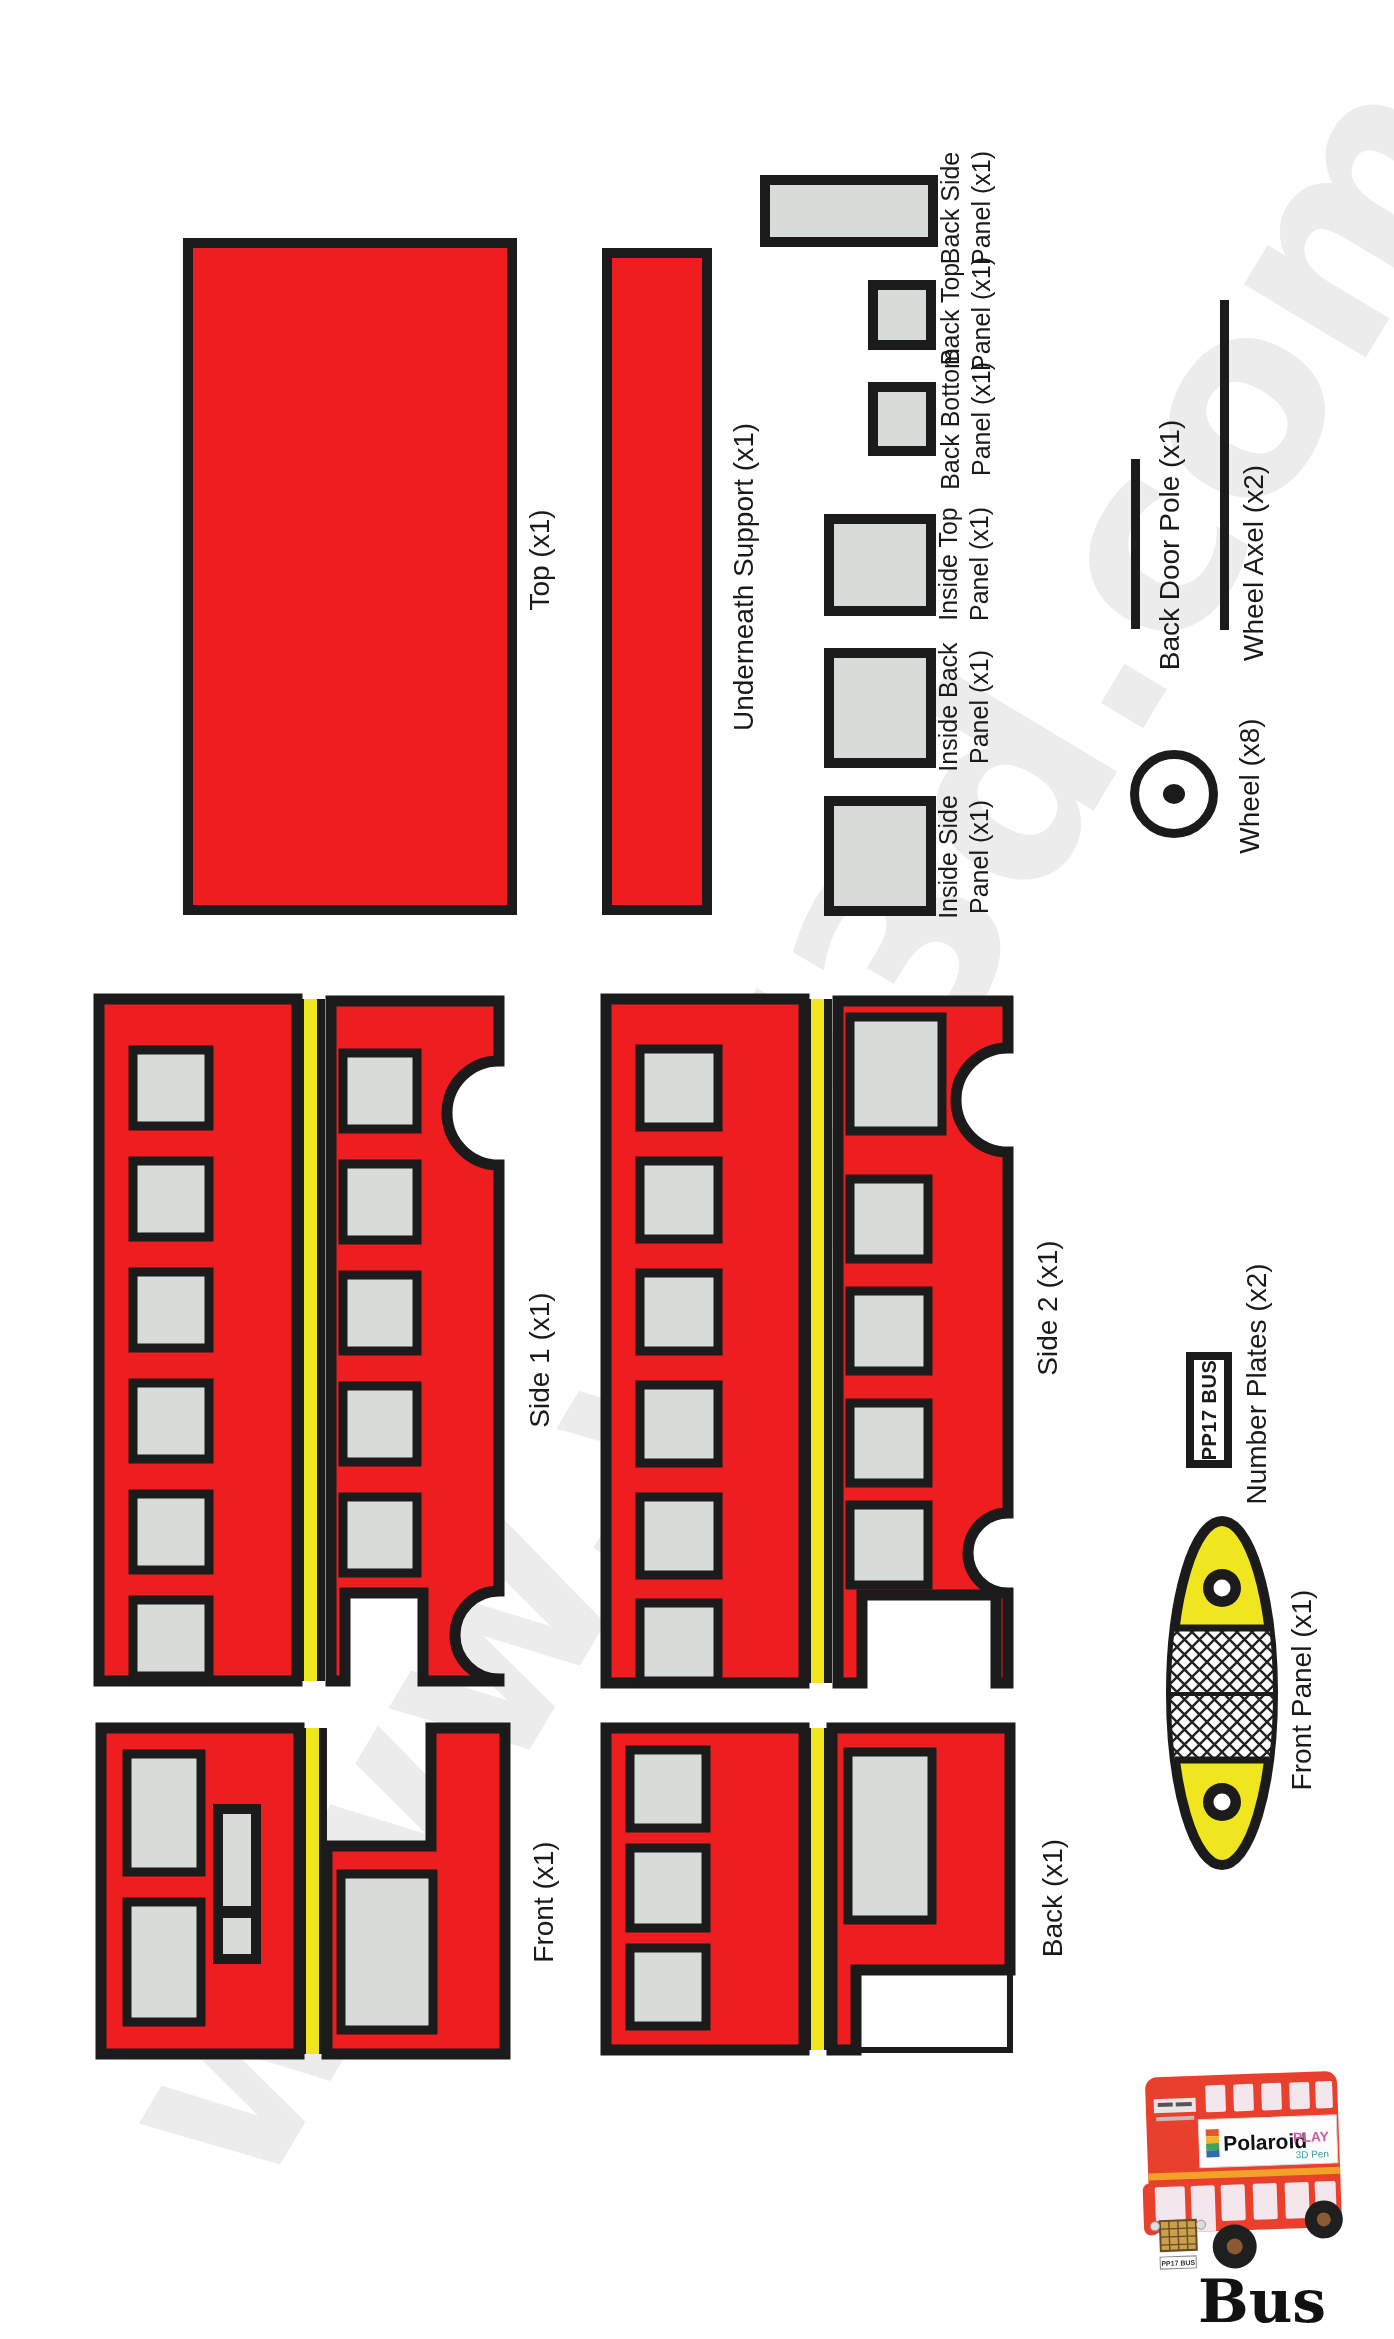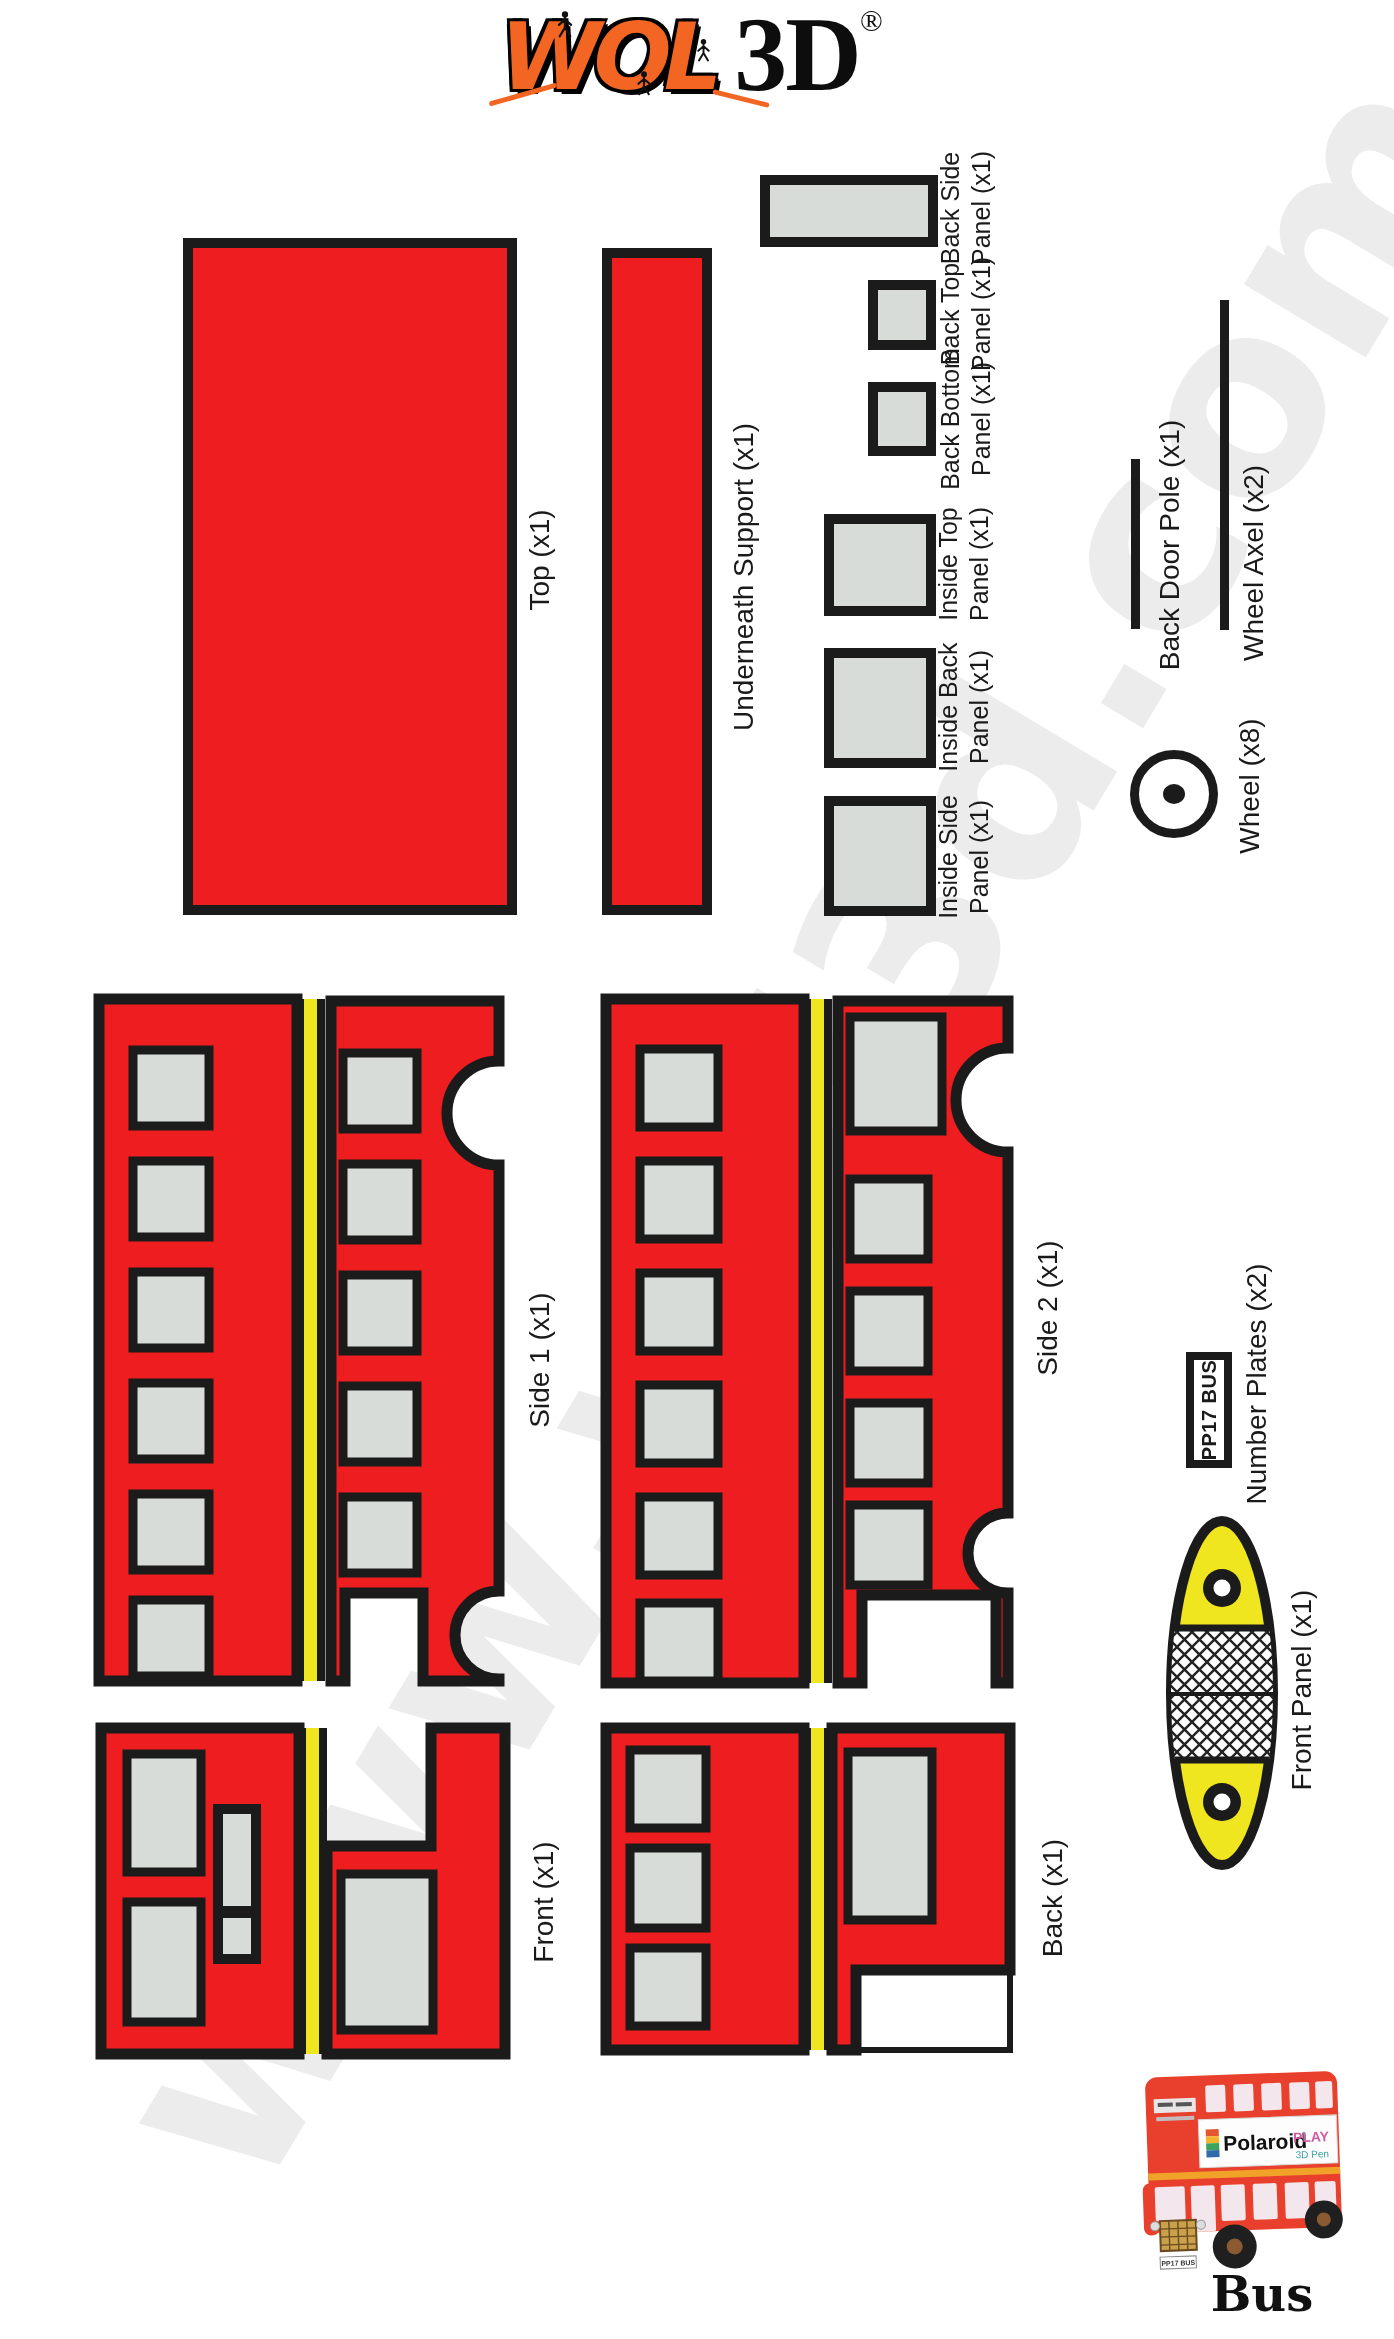--- a/index.html
+++ b/index.html
@@ -30,48 +30,29 @@
     background:#1b1b1b;border-radius:50%;}
   .plate{position:absolute;background:#fff;border:8px solid #1b1b1b;box-sizing:border-box;z-index:2;}
   
   .vlabel{position:absolute;transform:translate(-50%,-50%) rotate(-90deg);white-space:nowrap;
     font-size:28px;color:#1a1a1a;z-index:3;}
   .vlabel2{position:absolute;transform:translate(-50%,-50%) rotate(-90deg);text-align:center;
     font-size:25px;line-height:1.22;color:#1a1a1a;z-index:3;}
   .vlabel2 div{white-space:nowrap;}
   .plate-text{font-weight:bold;font-size:20px;letter-spacing:0.5px;}
   .caption{position:absolute;left:1197px;top:2266px;width:130px;text-align:center;
-    font-family:"DejaVu Serif",serif;font-weight:bold;font-size:48px;color:#111;z-index:2;}
+    font-family:"DejaVu Serif",serif;font-weight:bold;font-size:60px;color:#111;z-index:2;}
 </style>
 </head>
 <body>
 
 <div class="canvas">
 
   <div class="watermark">www.wol3d.com</div>
 
-  <div class="logo">
-    <span class="logo-wol">WOL</span>
-    <span class="logo-3d">3D</span>
-    <span class="logo-reg">®</span>
-    <svg class="climber" style="left:56px;top:6px;" width="18" height="28" viewBox="0 0 20 32">
-      <circle cx="10" cy="5" r="3.6" fill="#111"></circle>
-      <path d="M10 9 V20 M10 11 L3 17 M10 11 L17 17 M10 20 L4 30 M10 20 L16 30" stroke="#111" stroke-width="2.6" stroke-linecap="round" fill="none"></path>
-    </svg>
-    <svg class="climber" style="left:136px;top:66px;" width="16" height="26" viewBox="0 0 20 32">
-      <circle cx="10" cy="5" r="3.6" fill="#111"></circle>
-      <path d="M10 9 V20 M10 11 L3 17 M10 11 L17 17 M10 20 L4 30 M10 20 L16 30" stroke="#111" stroke-width="2.6" stroke-linecap="round" fill="none"></path>
-    </svg>
-    <svg class="climber" style="left:196px;top:34px;" width="15" height="24" viewBox="0 0 20 32">
-      <circle cx="10" cy="5" r="3.6" fill="#111"></circle>
-      <path d="M10 9 V20 M10 11 L3 17 M10 11 L17 17 M10 20 L4 30 M10 20 L16 30" stroke="#111" stroke-width="2.6" stroke-linecap="round" fill="none"></path>
-    </svg>
-    <div class="swoosh" style="left:-12px;top:88px;width:70px;transform:rotate(-16deg);"></div>
-    <div class="swoosh" style="left:212px;top:92px;width:58px;transform:rotate(14deg);"></div>
-  </div>
 
   <div class="redrect" style="left:183px;top:238px;width:334px;height:677px;"></div>
   <div class="vlabel" style="left:540px;top:560px;">Top (x1)</div>
 
   <div class="redrect" style="left:602px;top:248px;width:110px;height:667px;"></div>
   <div class="vlabel" style="left:744px;top:577px;">Underneath Support (x1)</div>
 
   <div class="gpanel" style="left:760px;top:175px;width:178px;height:72px;"></div>
   <div class="vlabel2" style="left:965px;top:208px;">
     <div>Back Side</div>

